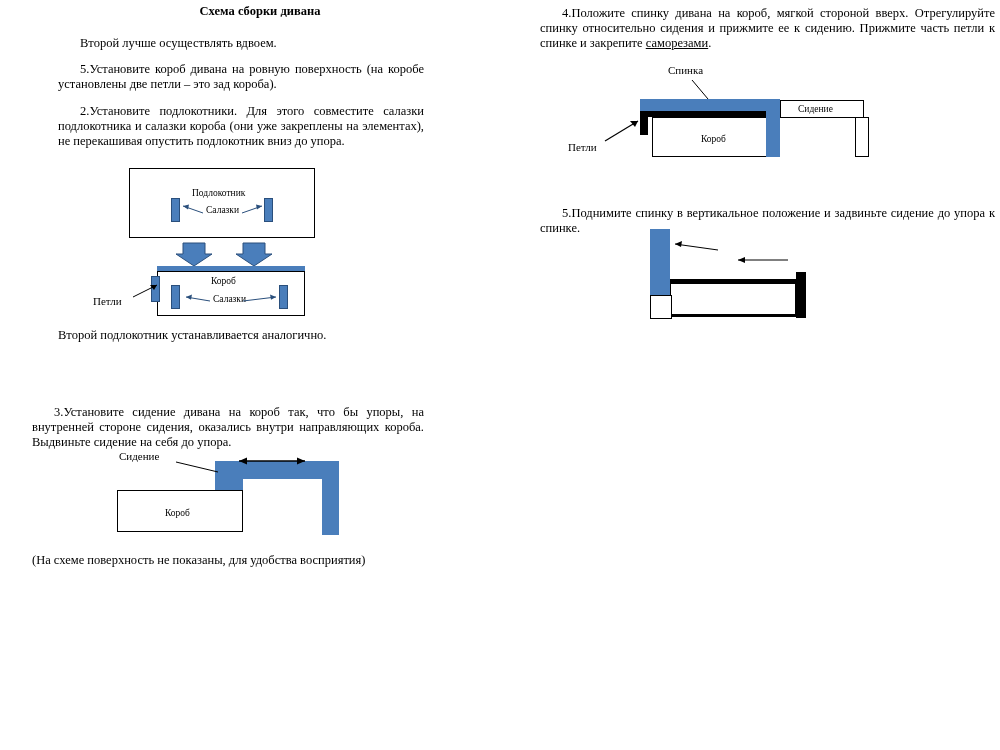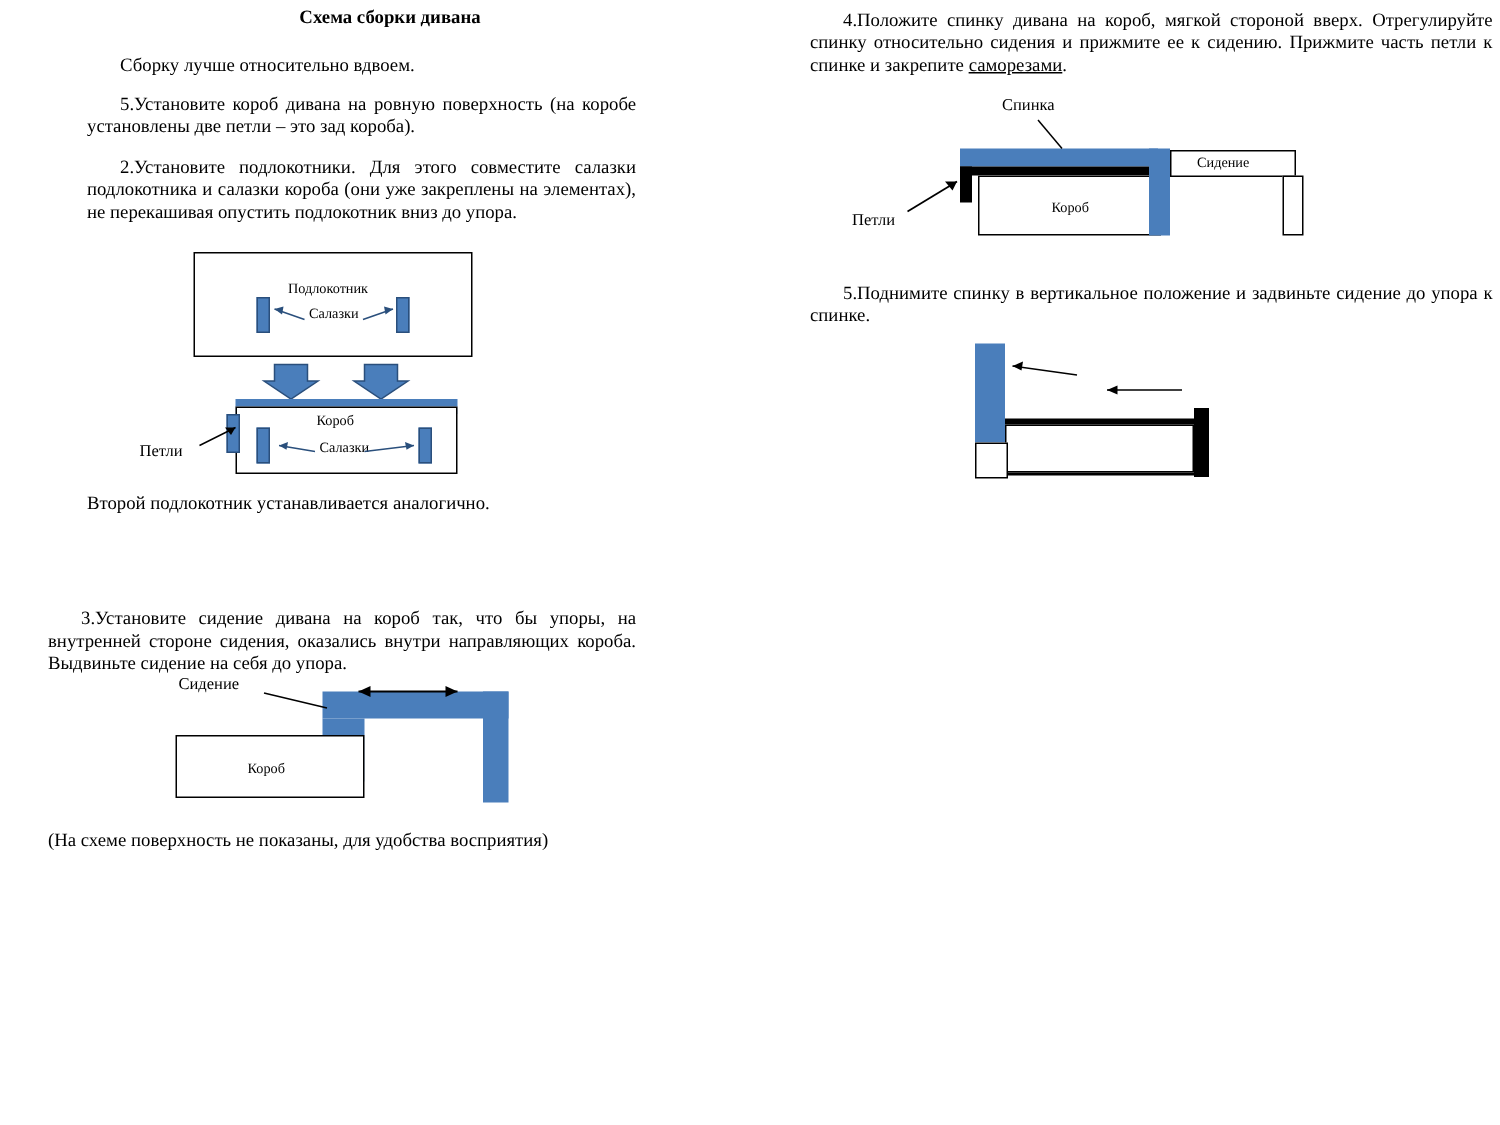--- a/index.html
+++ b/index.html
@@ -101,21 +101,21 @@
 </style>
 </head>
 <body>
 
 <div class="page">
 
   <div class="col-left">
 
     <div class="title">Схема сборки дивана</div>
 
-    <p class="para indent" style="left:58px; top:36px; width:360px;">Сборку лучше относительно вдвоем.</p>
+    <p class="para indent" style="left:58px; top:36px; width:360px;">Второй лучше осуществлять вдвоем.</p>
 
     <p class="para indent" style="left:58px; top:62px; width:366px;">5.Установите короб дивана на ровную поверхность (на коробе установлены две петли – это зад короба).</p>
 
     <p class="para indent" style="left:58px; top:104px; width:366px;">2.Установите подлокотники. Для этого совместите салазки подлокотника и салазки короба (они уже закреплены на элементах), не перекашивая опустить подлокотник вниз до упора.</p>
 
     <div class="fig" style="left:0; top:0; width:520px; height:260px;">
       <div class="box" style="left:129px; top:168px; width:186px; height:70px;"></div>
       <div class="lbl" style="left:192px; top:188px;">Подлокотник</div>
       <div class="blue-b" style="left:171px; top:198px; width:9px; height:24px;"></div>
       <div class="blue-b" style="left:264px; top:198px; width:9px; height:24px;"></div>
@@ -195,21 +195,21 @@
       <div class="box" style="left:325px; top:117px; width:14px; height:40px;"></div>
       <div class="lbl-md" style="left:138px; top:64px;">Спинка</div>
       <div class="lbl-md" style="left:38px; top:141px;">Петли</div>
       <svg class="ov" width="470" height="200">
         <line x1="162" y1="80" x2="178" y2="99" stroke="#000" stroke-width="1"></line>
         <line x1="75" y1="141" x2="108" y2="121" stroke="#000" stroke-width="1.2"></line>
         <polygon points="108,121 100,121 105,127" fill="#000"></polygon>
       </svg>
     </div>
 
-    <p class="para indent" style="left:10px; top:188px; width:455px;">5.Поднимите спинку в вертикальное положение и задвиньте сидение до упора к спинке.</p>
+    <p class="para indent" style="left:10px; top:206px; width:455px;">5.Поднимите спинку в вертикальное положение и задвиньте сидение до упора к спинке.</p>
 
     <div class="fig" style="left:0; top:0; width:470px; height:340px;">
       <div class="blue" style="left:120px; top:229px; width:20px; height:66px;"></div>
       <div class="black" style="left:140px; top:279px; width:136px; height:38px;"></div>
       <div class="box" style="left:140px; top:283px; width:126px; height:32px;"></div>
       <div class="black" style="left:266px; top:272px; width:10px; height:46px;"></div>
       <div class="box" style="left:120px; top:295px; width:22px; height:24px;"></div>
       <svg class="ov" width="470" height="340">
         <line x1="145" y1="244" x2="188" y2="250" stroke="#000" stroke-width="1"></line>
         <polygon points="145,244 152,241 151,247" fill="#000"></polygon>

